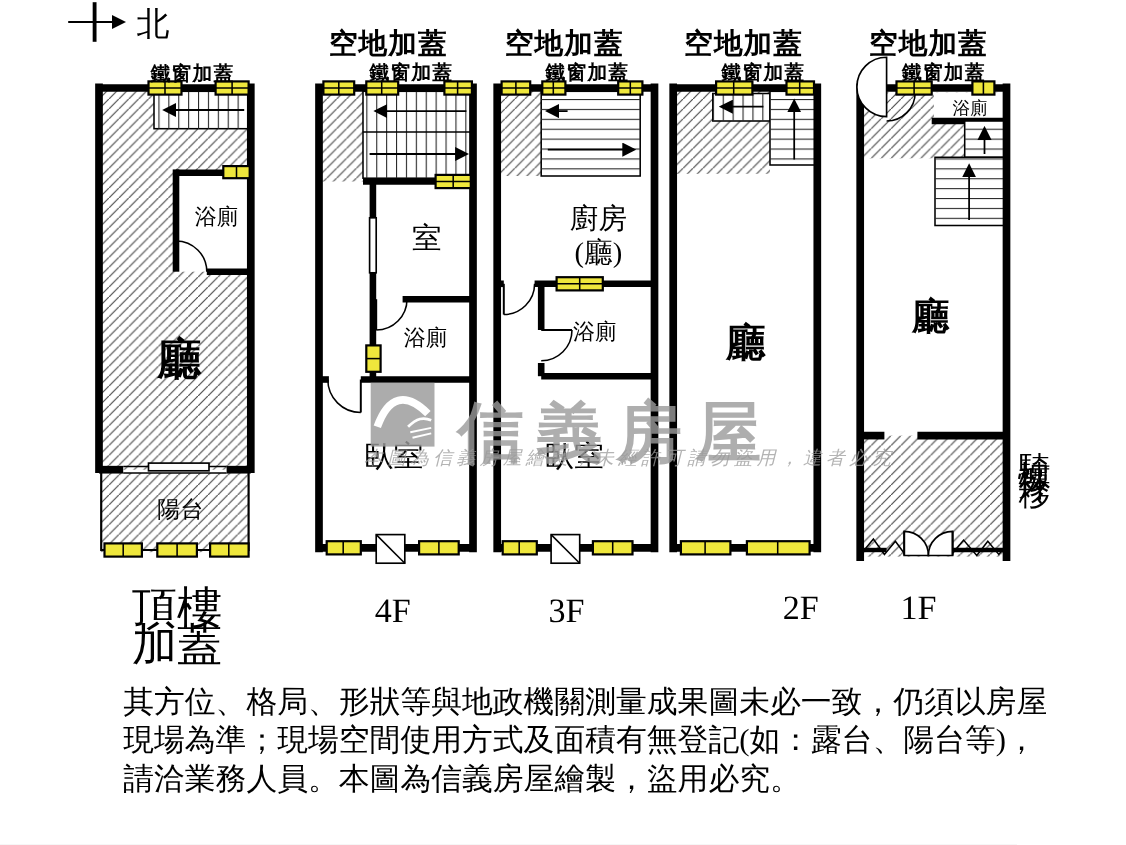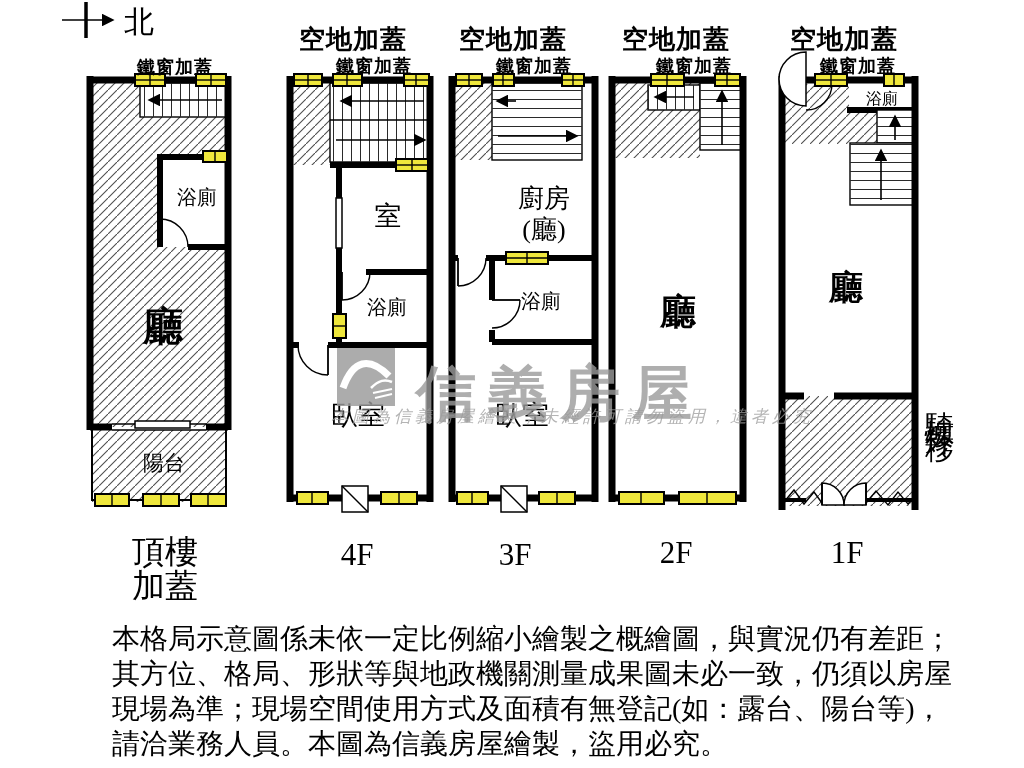--- a/index.html
+++ b/index.html
@@ -353,40 +353,39 @@
 <div class="lbl note2" style="left:336px;top:54px;">鐵窗加蓋</div>
 <div class="lbl note" style="left:459px;top:22px;">空地加蓋</div>
 <div class="lbl note2" style="left:496px;top:54px;">鐵窗加蓋</div>
 <div class="lbl note" style="left:622px;top:22px;">空地加蓋</div>
 <div class="lbl note2" style="left:656px;top:54px;">鐵窗加蓋</div>
 <div class="lbl note" style="left:790px;top:22px;">空地加蓋</div>
 <div class="lbl note2" style="left:820px;top:54px;">鐵窗加蓋</div>
 
 <div id="vert-note">騎樓外移</div>
 
-<div class="lbl" style="left:132px;top:535px;font-size:33px;line-height:34px;">
+<div class="lbl" style="left:120px;top:535px;font-size:41px;line-height:34px;">
   <div>頂樓</div>
   <div>加蓋</div>
 </div>
 <div class="lbl floorlbl" style="left:357px;top:537px;">4F</div>
 <div class="lbl floorlbl" style="left:515px;top:537px;">3F</div>
-<div class="lbl floorlbl" style="left:676px;top:535px;">2F</div>
-<div class="lbl floorlbl" style="left:835px;top:535px;margin-left:12px;">1F</div>
+<div class="lbl floorlbl" style="left:728px;top:535px;">2F</div>
+<div class="lbl floorlbl" style="left:835px;top:535px;">1F</div>
 
 <div class="wm" id="wm-logo">
   <svg width="58" height="58" viewBox="0 0 58 58">
     <path d="M6,40 C16,12 32,8 52,28" stroke="#fff" stroke-width="7" fill="none"></path>
     <path d="M34,40 C42,32 48,31 55,34" stroke="#fff" stroke-width="2.5" fill="none"></path>
     <line x1="36" y1="45" x2="55" y2="41" stroke="#fff" stroke-width="1.8"></line>
     <line x1="38" y1="50" x2="55" y2="46" stroke="#fff" stroke-width="1.8"></line>
   </svg>
 </div>
 <div class="wm" id="wm-brand">信義房屋</div>
 <div class="wm" id="wm-notice">本圖為信義房屋繪製，未經許可請勿盜用，違者必究</div>
 
 <div id="disclaimer">
-  <div>本格局示意圖係未依一定比例縮小繪製之概繪圖，與實況仍有差距；</div>
   <div>其方位、格局、形狀等與地政機關測量成果圖未必一致，仍須以房屋</div>
   <div>現場為準；現場空間使用方式及面積有無登記(如：露台、陽台等)，</div>
   <div>請洽業務人員。本圖為信義房屋繪製，盜用必究。</div>
 </div>
 
 </div>
 
 </body></html>

